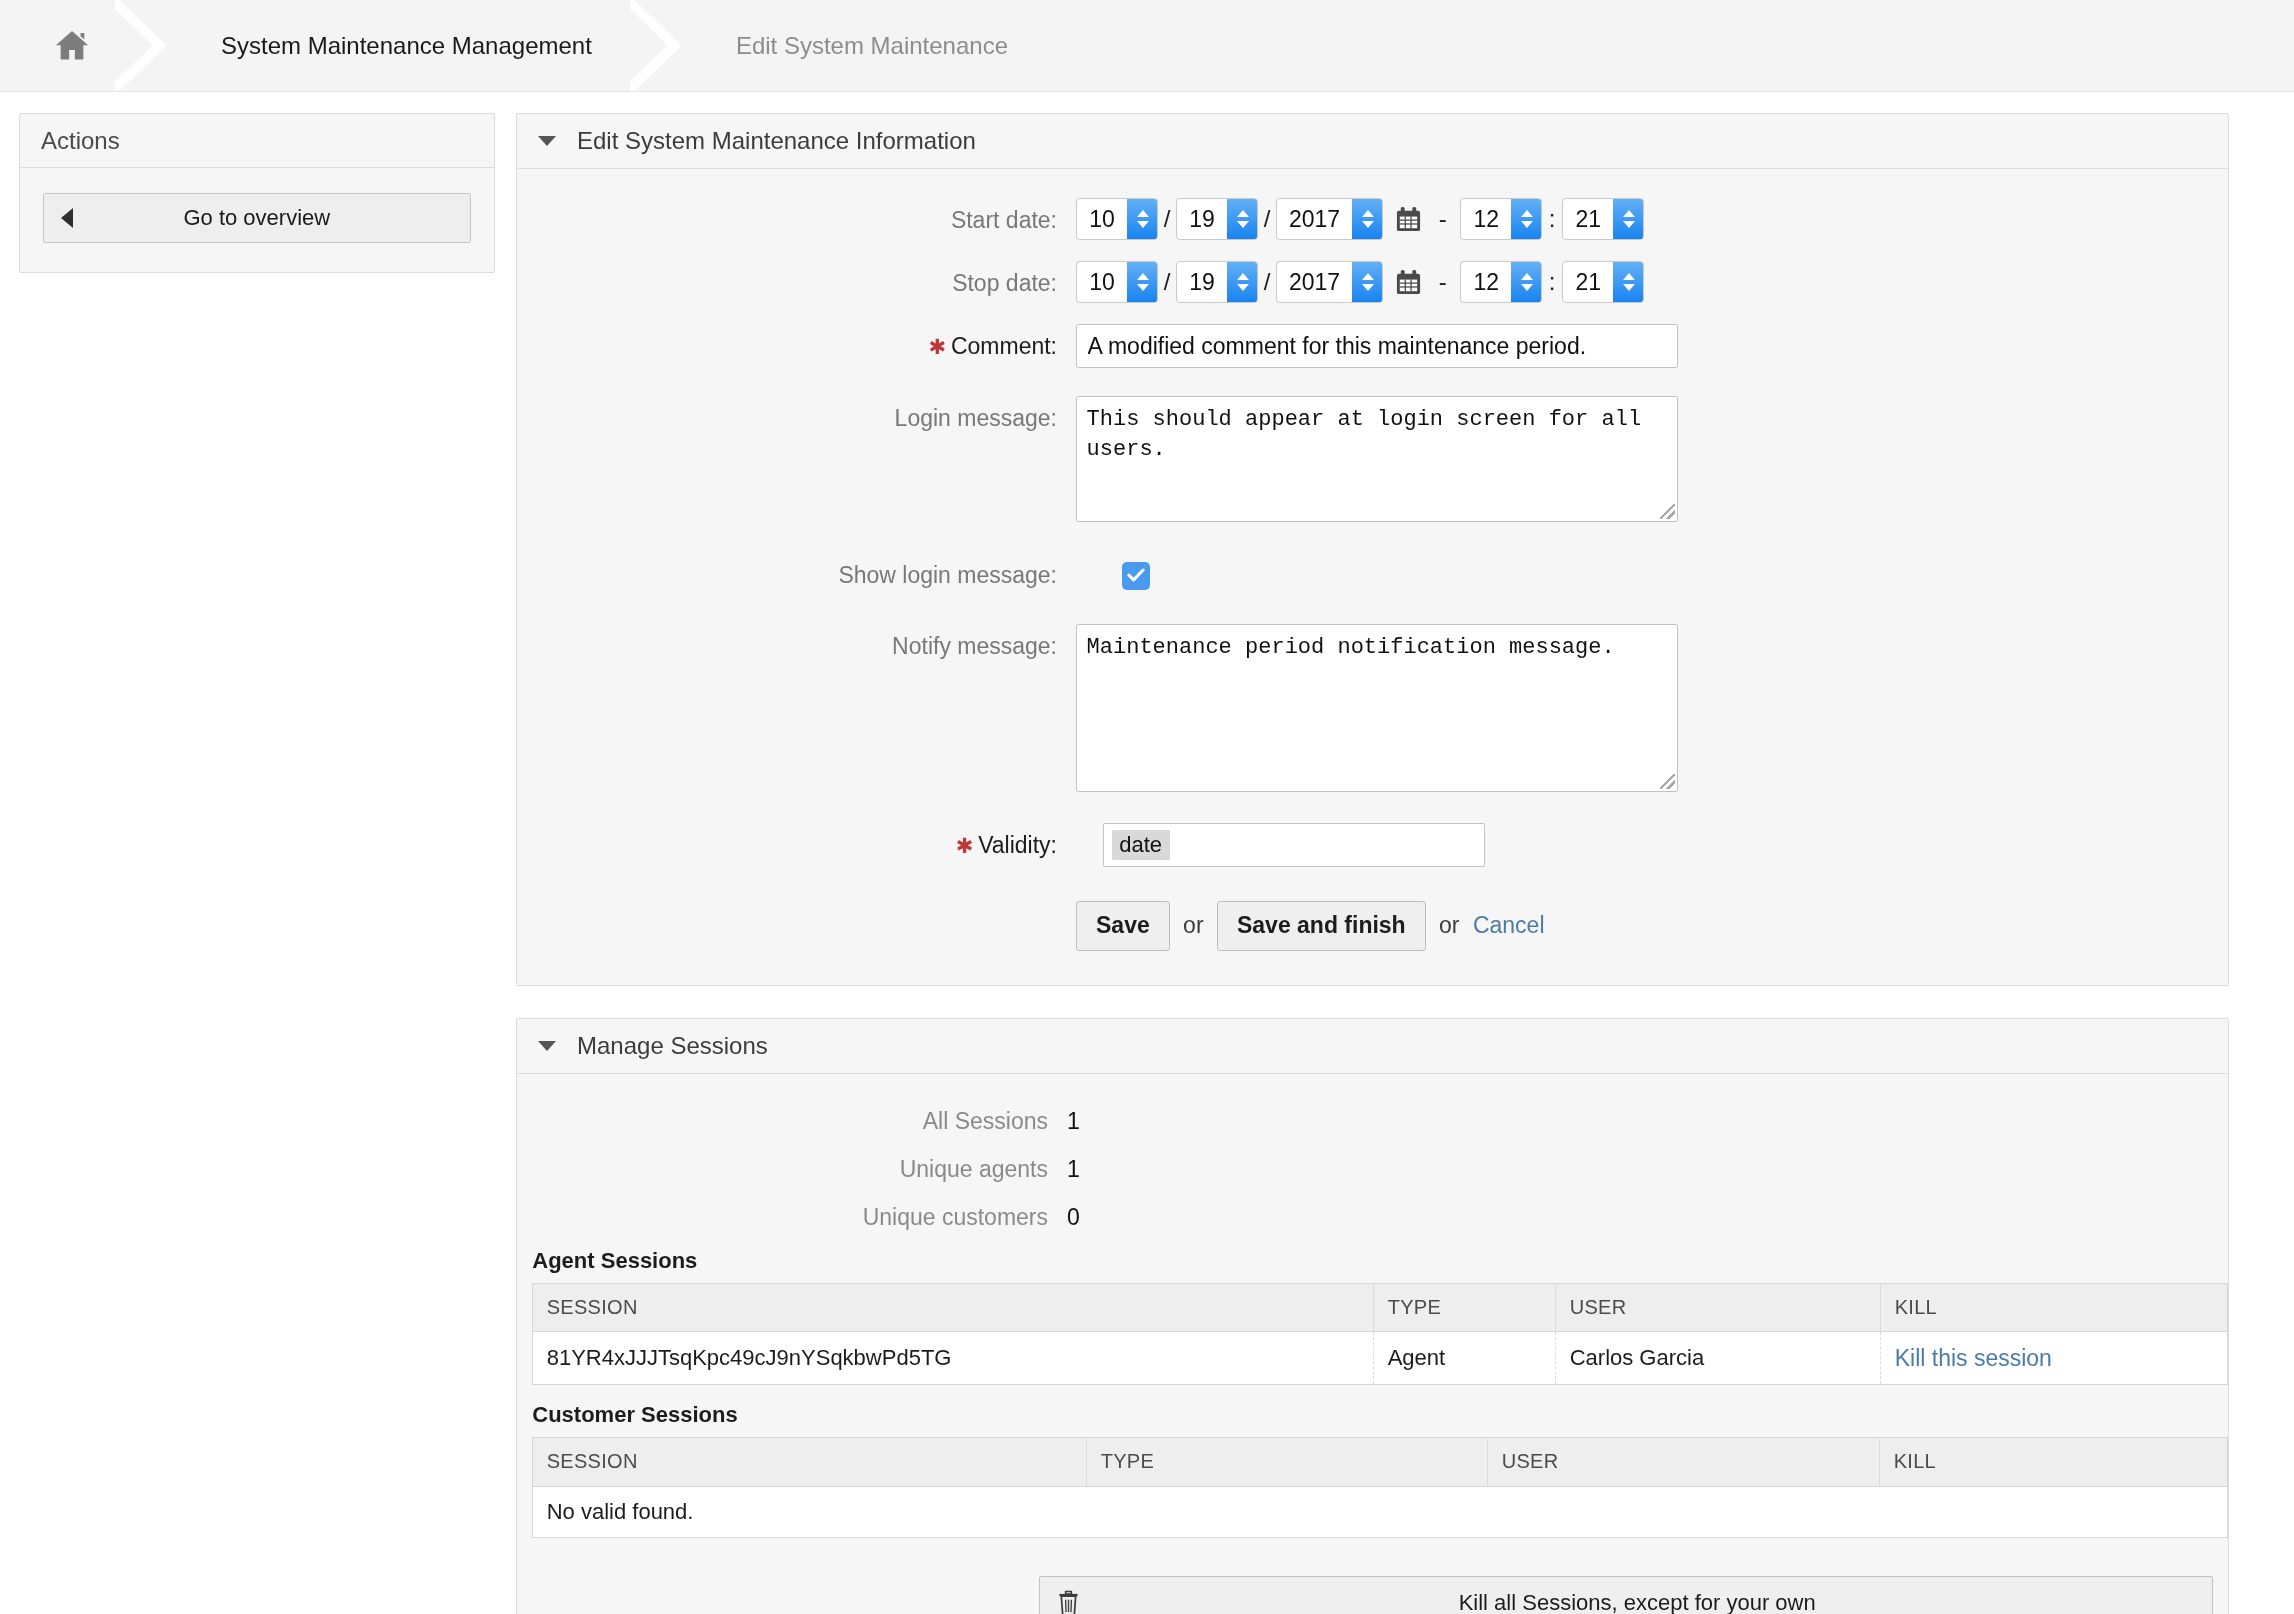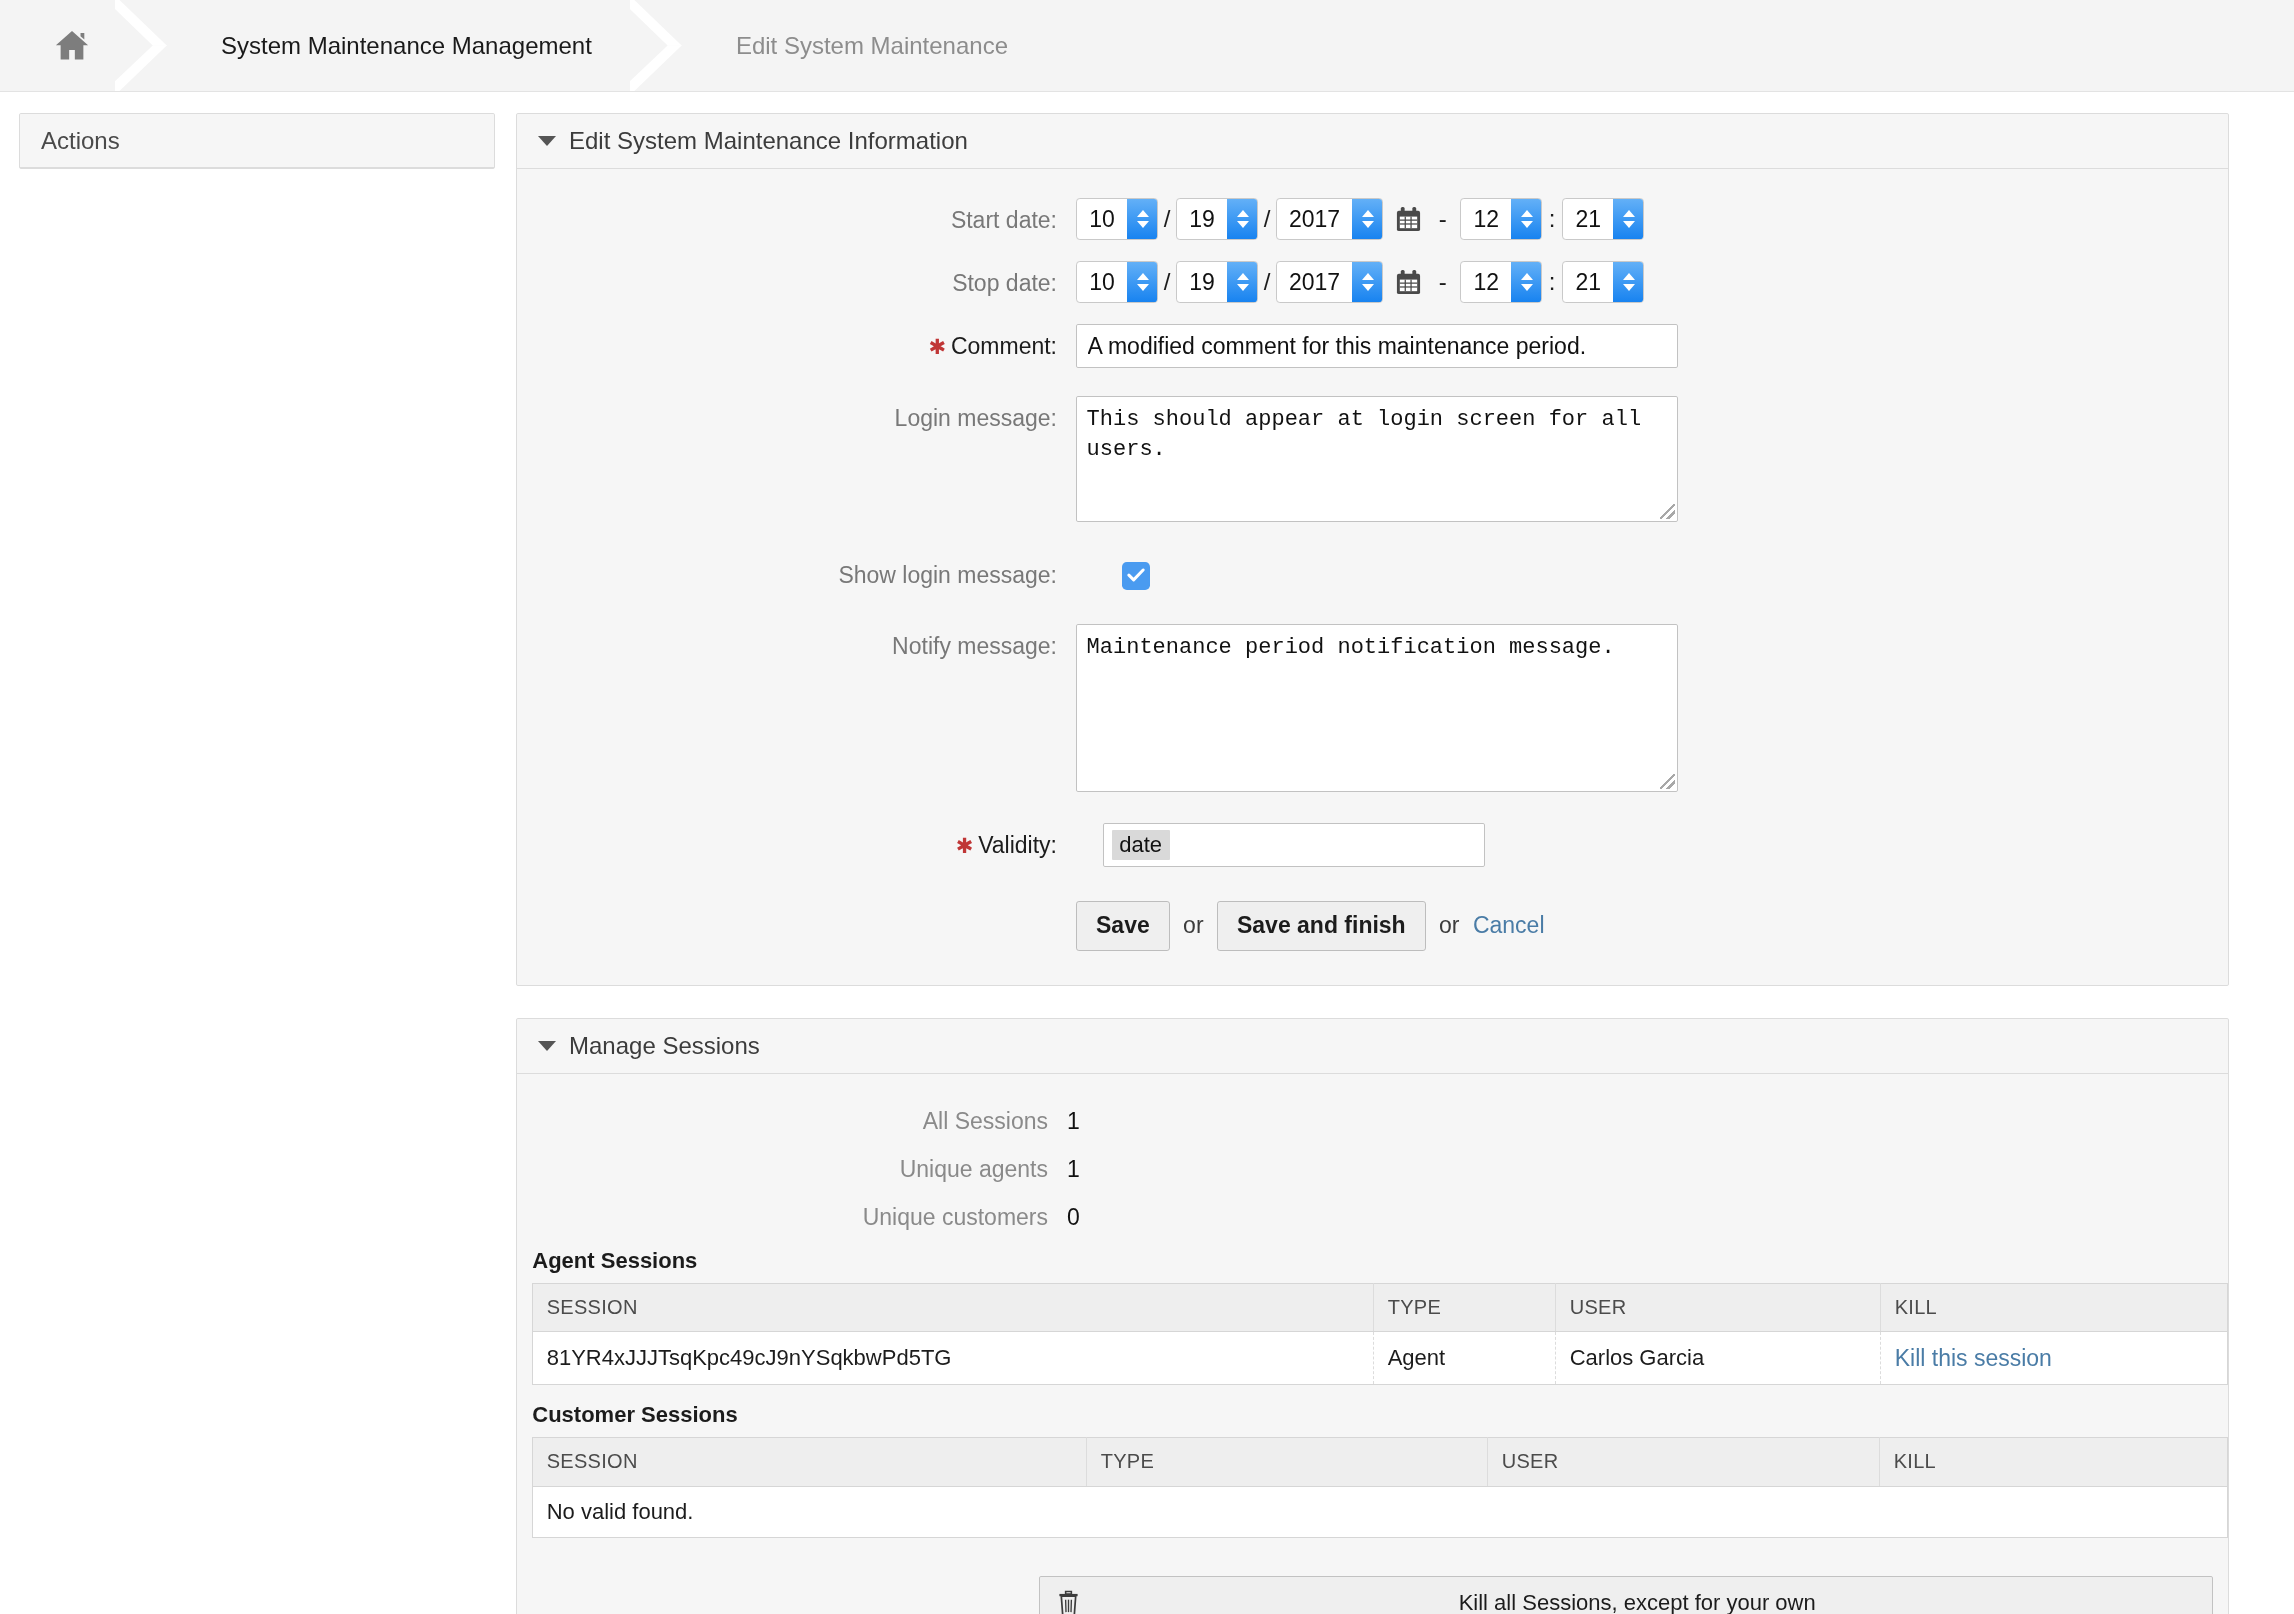--- a/index.html
+++ b/index.html
@@ -124,21 +124,21 @@
   .section {
     background: #f6f6f6;
     border: 1px solid #dcdcdc;
     border-radius: 1.9px;
     margin-bottom: 32.5px;
   }
   .section-header {
     height: 55px;
     display: flex;
     align-items: center;
-    gap: 13px;
+    gap: 21px;
     padding: 0 21px;
     border-bottom: 1px solid #dcdcdc;
   }
   .section-title { font-size: 24px; color: #3c3c3c; }
   .caret-down {
     width: 0; height: 0;
     border-left: 9.6px solid transparent;
     border-right: 9.6px solid transparent;
     border-top: 10.5px solid #555555;
   }
@@ -447,20 +447,26 @@
   <div class="crumb muted">
     <span>Edit System Maintenance</span>
   </div>
 </div>
 
 <div class="page">
 
   <div class="sidebar">
     <div class="widget">
       <div class="widget-header">Actions</div>
+      <div class="widget-body">
+        <div class="action-btn">
+          <span class="tri-left"></span>
+          <span class="lbl">Go to overview</span>
+        </div>
+      </div>
     </div>
   </div>
 
   <div class="main">
 
     <div class="section">
       <div class="section-header">
         <span class="caret-down"></span>
         <span class="section-title">Edit System Maintenance Information</span>
       </div>

